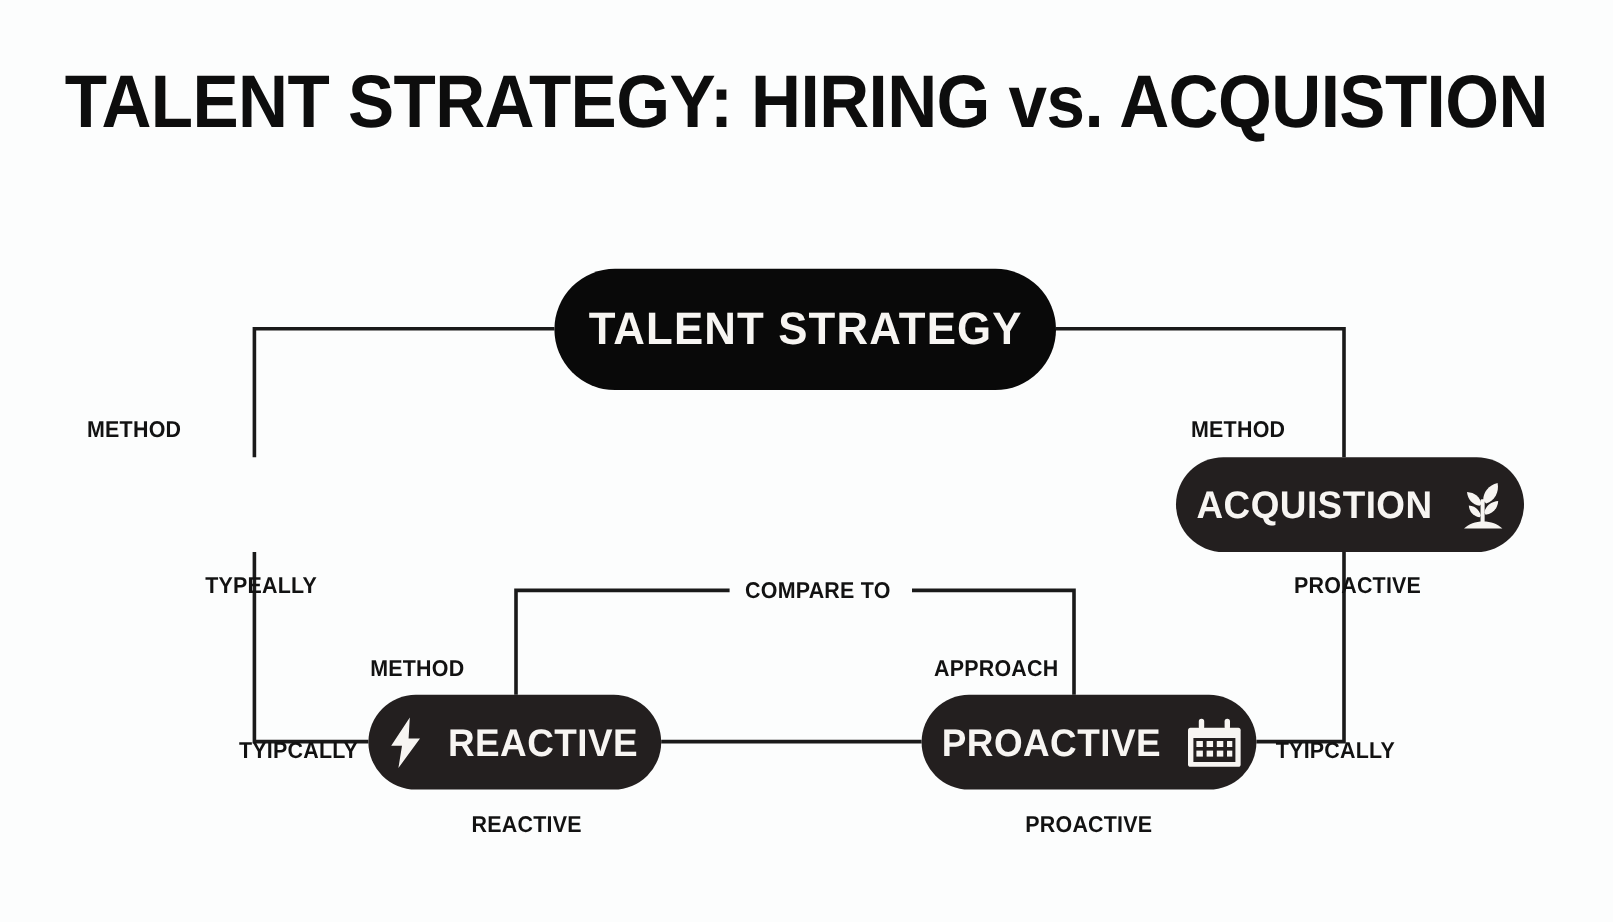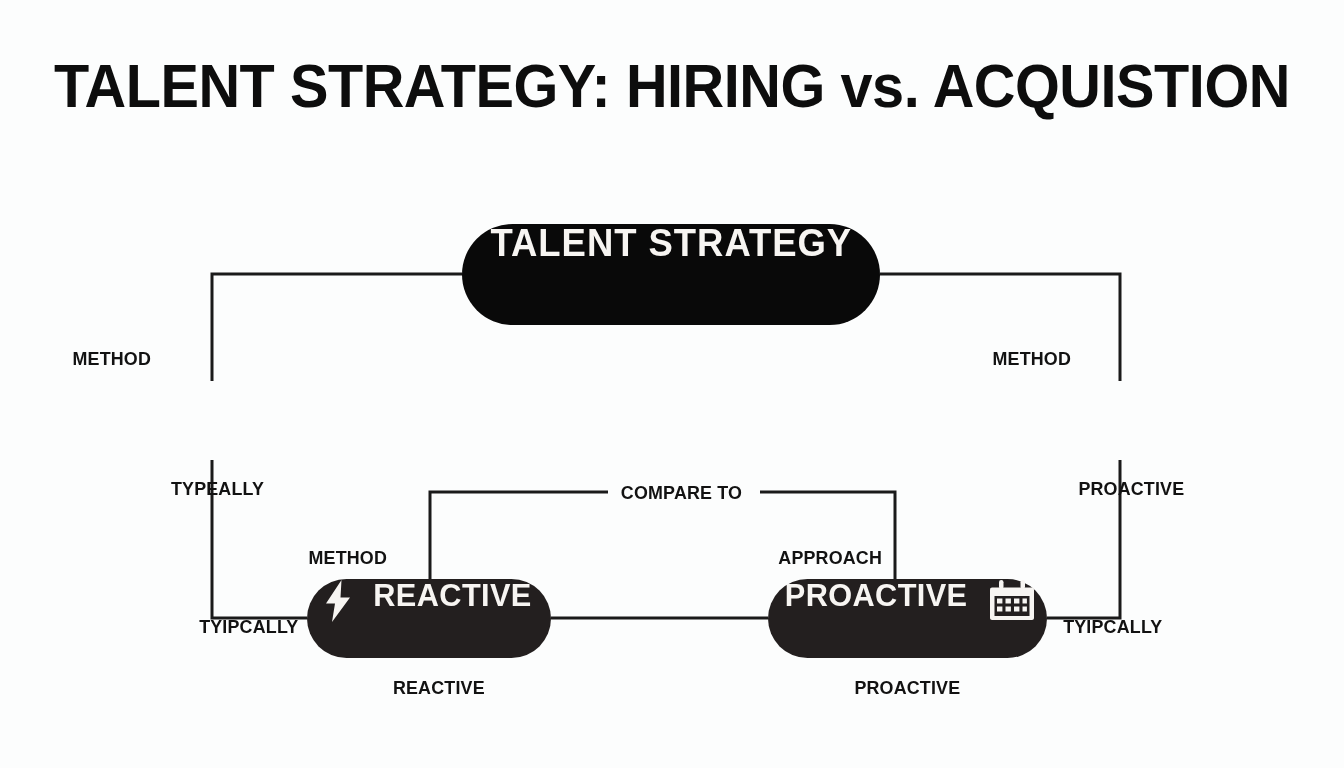--- a/index.html
+++ b/index.html
@@ -56,21 +56,21 @@
     stroke-width: 3;
     fill: none;
     stroke-linecap: butt;
     stroke-linejoin: miter;
   }
 
   
   .node {
     position: absolute;
     display: flex;
-    align-items: flex-start;
+    align-items: center;
     justify-content: center;
     gap: 18px;
     border-radius: 999px;
     background: #231f1f;
     color: #f7f5f2;
     padding: 0 26px;
   }
   .node.primary {
     background: #090909;
   }
@@ -166,20 +166,33 @@
   </svg>
 
   <div class="node primary" id="node-center">
     <span class="lbl">TALENT STRATEGY</span>
   </div>
 
   <div class="cap" id="cap-hiring-top">METHOD</div>
   <div class="cap" id="cap-hiring-bottom">TYPEALLY</div>
 
   <div class="cap" id="cap-acq-top">METHOD</div>
+  <div class="node" id="node-acq">
+    <span class="lbl">ACQUISTION</span>
+    <span class="ico">
+      <svg width="42" height="46" viewBox="0 0 42 46" fill="#f7f5f2">
+        <path d="M21 19c0-7 4.5-12.5 12-14.5C34.5 12 30.5 19.5 23.5 21.5z"></path>
+        <path d="M19.5 22c-1-6-5.5-9.5-12-10C8 18 12 22.5 18 23.5z"></path>
+        <path d="M22 29c1-5.5 5.5-9 11.5-9.5C33 26 29 30 23 31z"></path>
+        <path d="M19 31.5c-1.2-4.8-5-7.8-10-8.2 0.4 5.5 4 9 9.2 9.8z"></path>
+        <rect x="18.8" y="18" width="3.4" height="20" rx="1"></rect>
+        <path d="M5 42.5c4-4 9.5-6 16-6s12 2 16 6z"></path>
+      </svg>
+    </span>
+  </div>
   <div class="cap" id="cap-acq-bottom">PROACTIVE</div>
 
   <div class="cap" id="cap-react-top">METHOD</div>
   <div class="node" id="node-react">
     <span class="ico">
       <svg width="28" height="44" viewBox="0 0 28 44" fill="#f7f5f2">
         <path d="M17.5 1L2 24.5h9L8 43 26 18.5h-9.5z"></path>
       </svg>
     </span>
     <span class="lbl">REACTIVE</span>

